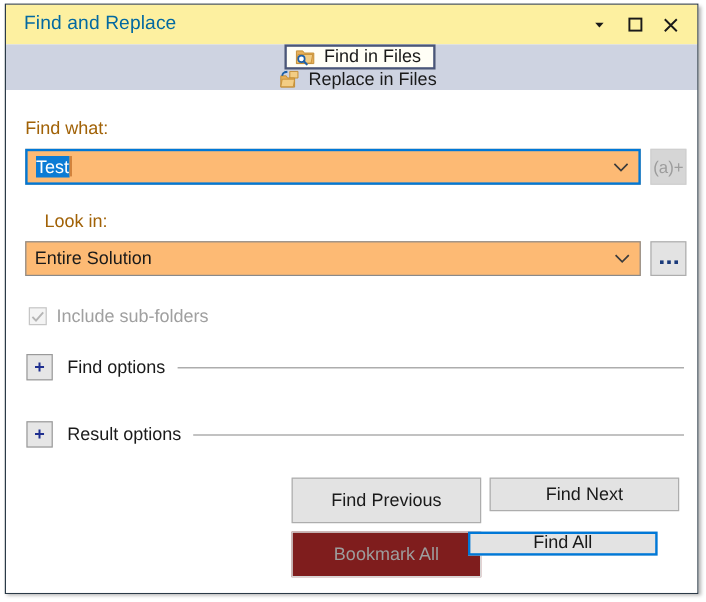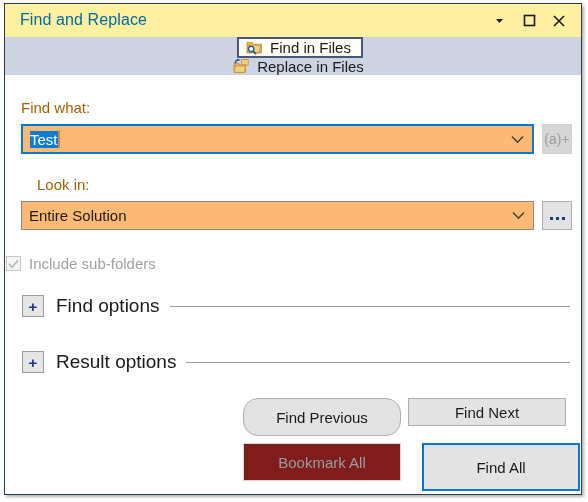--- a/index.html
+++ b/index.html
@@ -230,21 +230,21 @@
     align-items: center;
     justify-content: center;
     color: #1f2f8f;
     font-size: 15px;
     font-weight: bold;
     line-height: 1;
     flex: 0 0 auto;
   }
   .section-label {
     margin-left: 12px;
-    font-size: 19px;
+    font-size: 15px;
     color: #1a1a1a;
     white-space: nowrap;
     flex: 0 0 auto;
   }
   .section-line {
     flex: 1 1 auto;
     height: 1px;
     background: #9a9a9a;
     margin-left: 10px;
   }
@@ -346,49 +346,49 @@
       </div>
 
       <div class="sqbtn enabled" style="left:537px; top:126px; width:30px; height:29px;">
         <span class="dots">
             <i></i>
             <i></i>
             <i></i>
           </span>
       </div>
 
-      <div class="checkrow" style="left:1px; top:180px;">
+      <div class="checkrow" style="left:19px; top:180px;">
         <span class="checkbox">
           <svg width="11" height="10" viewBox="0 0 11 10">
               <path d="M1 5 L4 8.2 L10 1.4" stroke="#b5b5b5" stroke-width="1.6" fill="none"></path>
             </svg>
         </span>
         <span class="ck-label">Include sub-folders</span>
       </div>
 
       <div class="section" style="left:17px; top:220px;">
         <span class="expander">+</span>
         <span class="section-label">Find options</span>
         <span class="section-line"></span>
       </div>
 
       <div class="section" style="left:17px; top:276px;">
         <span class="expander">+</span>
         <span class="section-label">Result options</span>
         <span class="section-line"></span>
       </div>
 
-      <div class="btn normal" style="left:238px; top:323px; width:158px; height:38px;border-radius:15px;">
+      <div class="btn normal" style="left:238px; top:323px; width:158px; height:38px;">
         <span>Find Previous</span>
       </div>
       <div class="btn normal" style="left:403px; top:323px; width:158px; height:28px;">
         <span>Find Next</span>
       </div>
       <div class="btn disabled" style="left:238px; top:368px; width:158px; height:38px;">
         <span>Bookmark All</span>
       </div>
-      <div class="btn default" style="left:417px; top:368px; width:158px; height:48px;">
+      <div class="btn default" style="left:385px; top:368px; width:158px; height:20px;align-items:flex-end;">
         <span>Find All</span>
       </div>
 
     </div>
   </div>
 </div>
 
 </body></html>

